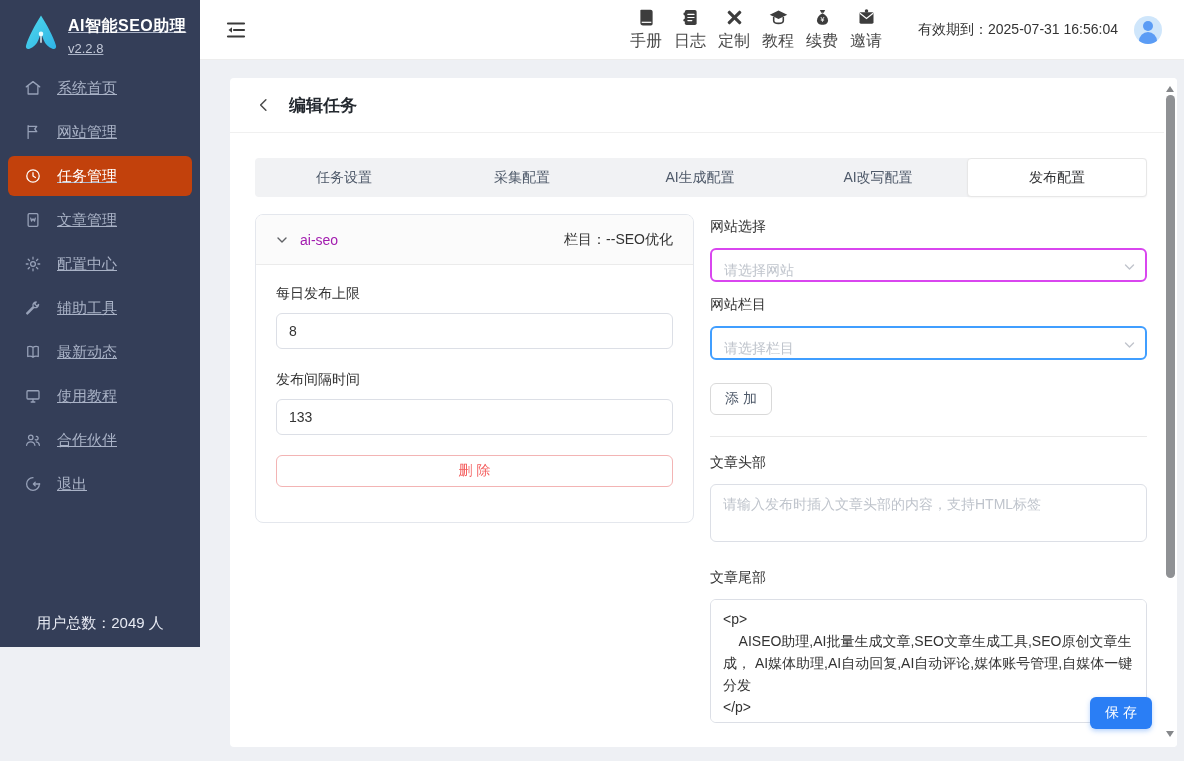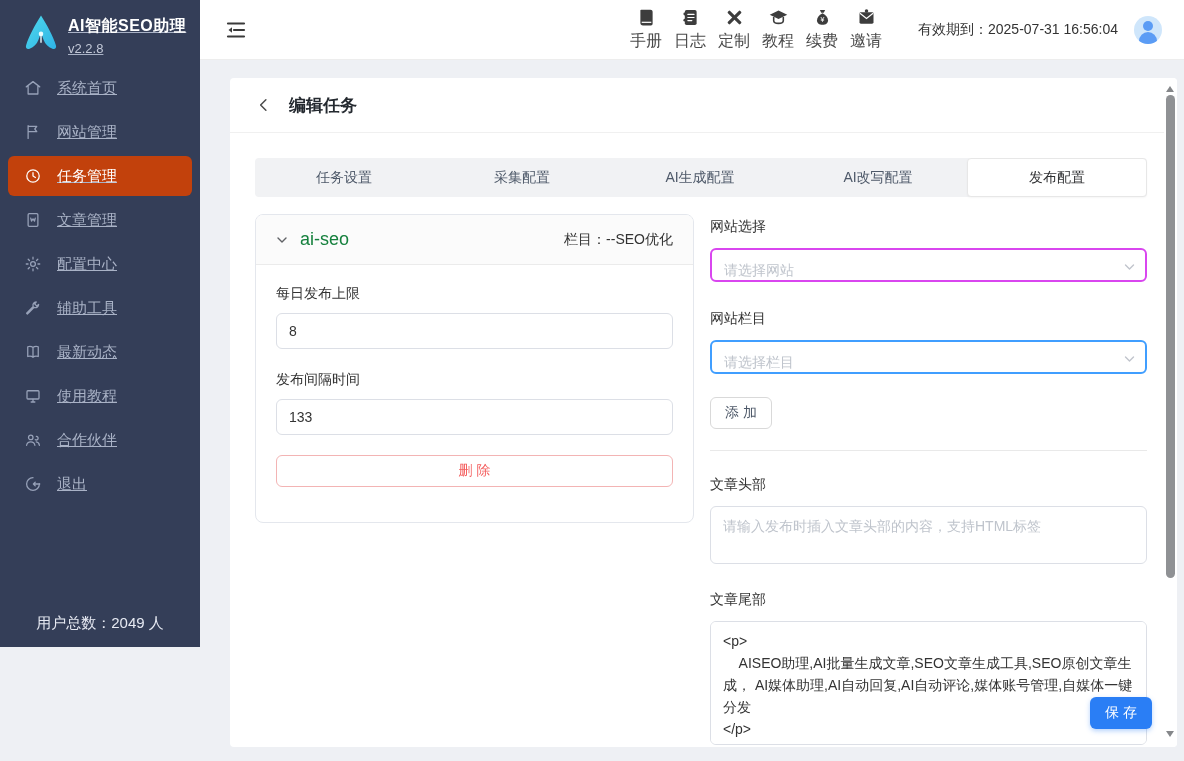--- a/index.html
+++ b/index.html
@@ -50,39 +50,39 @@
 
   .columns { display: flex; margin-top: 17px; }
   .col-left { width: 439px; flex: 0 0 439px; }
   .col-right { flex: 1; margin-left: 16px; }
 
   
   .panel { border: 1px solid #e4e7ed; border-radius: 8px; height: 309px; overflow: hidden; }
   .panel-header { display: flex; align-items: center; height: 50px; padding: 0 20px; background: #fbfbfb; border-bottom: 1px solid #ebebeb; cursor: pointer; }
   .panel-caret { width: 12px; height: 12px; color: #606266; }
   .panel-caret svg { display: block; }
-  .panel-name { margin-left: 12px; font-size: 18px; color: #15803d; }
+  .panel-name { margin-left: 12px; font-size: 14px; color: #a21caf; }
   .panel-col { margin-left: auto; font-size: 14px; color: #333333; }
   .panel-body { padding: 20px; }
   .field-label { font-size: 14px; color: #333333; margin-bottom: 10px; }
   .text-input { width: 100%; height: 36px; border: 1px solid #dcdfe6; border-radius: 6px; padding: 0 12px; font-size: 14px; color: #333333; font-family: inherit; outline: none; background: #fff; }
   .mt22 { margin-top: 22px; }
   .delete-btn { margin-top: 20px; width: 100%; height: 32px; background: #ffffff; border: 1px solid #f3b4b4; border-radius: 6px; color: #f45f5f; font-size: 14px; cursor: pointer; font-family: inherit; }
 
   
   .form-label { font-size: 14px; color: #333333; line-height: 20px; margin-bottom: 12px; }
   .select-box { position: relative; width: 100%; height: 34px; border: 2px solid #d946ef; border-radius: 6px; display: flex; align-items: flex-end; padding: 0 30px 0 12px; cursor: pointer; background: #fff; }
   .select-box.focused { border-color: #409eff; }
   .select-placeholder { font-size: 14px; color: #bfc4cc; }
   .select-arrow { position: absolute; right: 10px; top: 13px; width: 11px; height: 8px; color: #c0c4cc; }
   .select-arrow svg { display: block; }
-  .mt26 { margin-top: 26px; }
+  .mt26 { margin-top: 12px; }
   .add-btn { margin-top: 23px; width: 62px; height: 32px; background: #ffffff; border: 1px solid #d9d9d9; border-radius: 6px; color: #4e5969; font-size: 14px; cursor: pointer; font-family: inherit; }
   .divider { margin-top: 21px; height: 1px; background: #e9e9e9; }
-  .mt23 { margin-top: 23px; }
+  .mt23 { margin-top: 15px; }
   .mt25 { margin-top: 25px; }
   .area { width: 100%; border: 1px solid #dcdfe6; border-radius: 6px; padding: 8px 12px; font-size: 14px; line-height: 22px; color: #333333; font-family: inherit; resize: none; outline: none; display: block; background: #fff; }
   .area::placeholder { color: #bfc4cc; }
   .area-head { height: 58px; }
   .area-foot { height: 124px; }
 
   .save-btn { position: absolute; right: 25px; top: 619px; width: 62px; height: 32px; background: #2a7ef5; border: none; border-radius: 6px; color: #ffffff; font-size: 14px; cursor: pointer; font-family: inherit; box-shadow: 0 2px 5px rgba(42,126,245,.35); }
 
   
   .scrollbar { position: absolute; right: 0; top: 0; width: 13px; height: 669px; background: #ffffff; }

